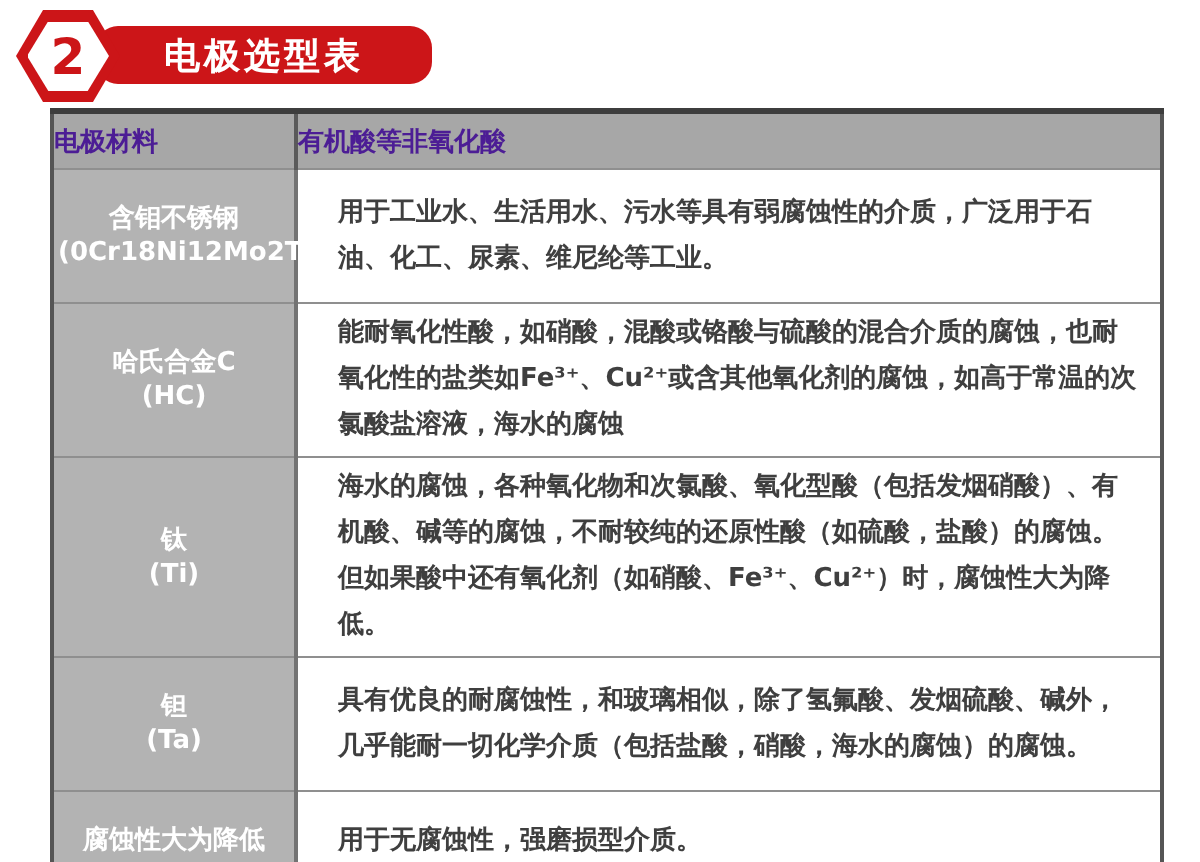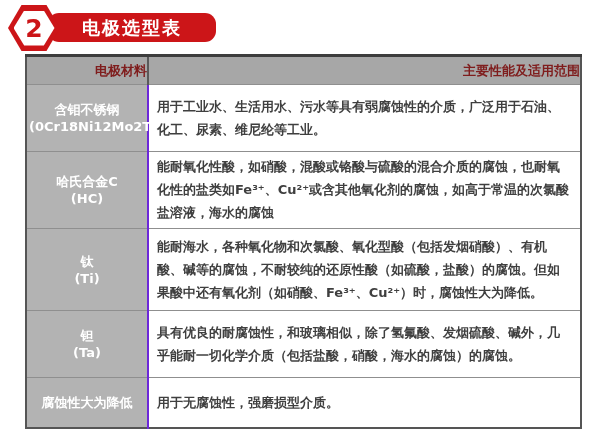--- a/index.html
+++ b/index.html
@@ -28,31 +28,31 @@
   }
 
   
   table {
     border-collapse:collapse; table-layout:fixed;
     width:557px; margin-left:25px;
     border:2px solid #555555; border-top:3px solid #3d3d3d;
   }
   col.c1 { width:122px; }
   td, th { border:1px solid #8f8f8f; vertical-align:middle; }
-  th { background:#a7a7a7; color:#7f1d1d; font-size:13px; font-weight:bold;
-       height:29px; text-align:right; }
+  th { background:#a7a7a7; color:#4c1d95; font-size:13px; font-weight:bold;
+       height:29px; text-align:left; }
   td.mat {
     background:#b3b3b3; color:#ffffff; font-size:13px; font-weight:bold;
     text-align:center; line-height:17px; padding:16px 2px;
-    border-right:2px solid #6d28d9;
+    border-right:2px solid #737373;
   }
   th.mat-h { border-right:2px solid #5a5a5a; }
   td.desc {
     background:#ffffff; color:#3f3f3f; font-size:13px; font-weight:600;
-    line-height:23px; padding:3px 10px 4px 8px; text-align:left;
+    line-height:23px; padding:3px 10px 4px 20px; text-align:left;
   }
   tr.r1 td { height:50px; }
   tr.r2 td { height:47px; }
   tr.r3 td { height:66px; }
   tr.r4 td { height:82px; }
   tr.r5 td { height:57px; }
   tr.r6 td { height:24px; }
 </style>
 </head>
 <body>
@@ -69,42 +69,42 @@
 </div>
 
 <table>
   <colgroup>
       <col class="c1">
       <col>
     </colgroup>
   <tbody>
       <tr>
     <th class="mat-h">电极材料</th>
-    <th>主要性能及适用范围</th>
+    <th>有机酸等非氧化酸</th>
   </tr>
   <tr class="r1">
     <td class="mat">
       <div>含钼不锈钢</div>
       <div>(0Cr18Ni12Mo2Ti)</div>
     </td>
     <td class="desc">用于工业水、生活用水、污水等具有弱腐蚀性的介质，广泛用于石油、化工、尿素、维尼纶等工业。</td>
   </tr>
   <tr class="r3">
     <td class="mat">
       <div>哈氏合金C</div>
       <div>(HC)</div>
     </td>
     <td class="desc">能耐氧化性酸，如硝酸，混酸或铬酸与硫酸的混合介质的腐蚀，也耐氧化性的盐类如Fe³⁺、Cu²⁺或含其他氧化剂的腐蚀，如高于常温的次氯酸盐溶液，海水的腐蚀</td>
   </tr>
   <tr class="r4">
     <td class="mat">
       <div>钛</div>
       <div>(Ti)</div>
     </td>
-    <td class="desc">能耐海水，各种氧化物和次氯酸、氧化型酸（包括发烟硝酸）、有机酸、碱等的腐蚀，不耐较纯的还原性酸（如硫酸，盐酸）的腐蚀。但如果酸中还有氧化剂（如硝酸、Fe³⁺、Cu²⁺）时，腐蚀性大为降低。</td>
+    <td class="desc">海水的腐蚀，各种氧化物和次氯酸、氧化型酸（包括发烟硝酸）、有机酸、碱等的腐蚀，不耐较纯的还原性酸（如硫酸，盐酸）的腐蚀。但如果酸中还有氧化剂（如硝酸、Fe³⁺、Cu²⁺）时，腐蚀性大为降低。</td>
   </tr>
   <tr class="r5">
     <td class="mat">
       <div>钽</div>
       <div>(Ta)</div>
     </td>
     <td class="desc">具有优良的耐腐蚀性，和玻璃相似，除了氢氟酸、发烟硫酸、碱外，几乎能耐一切化学介质（包括盐酸，硝酸，海水的腐蚀）的腐蚀。</td>
   </tr>
   <tr class="r6">
     <td class="mat">

